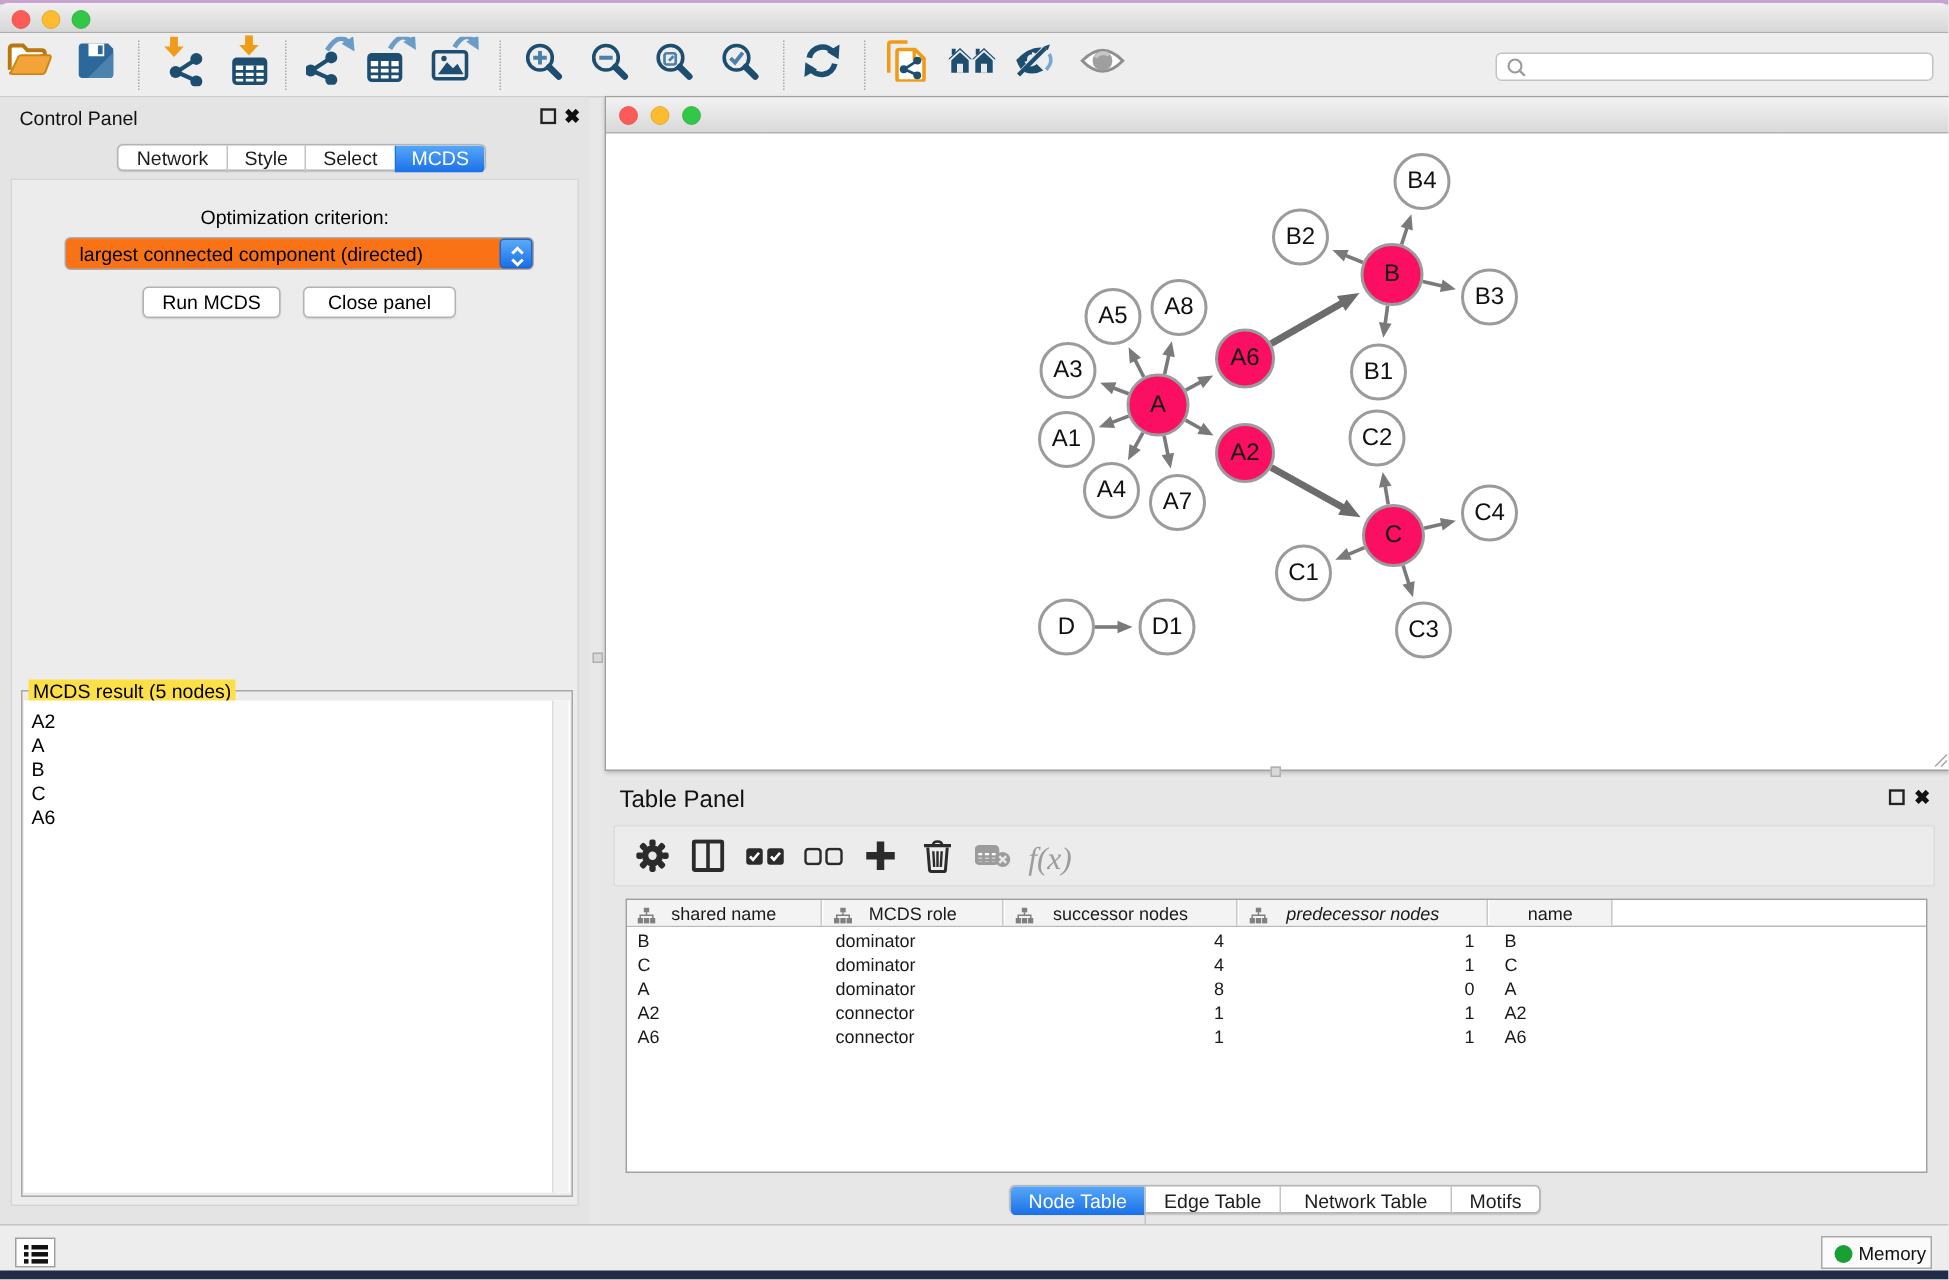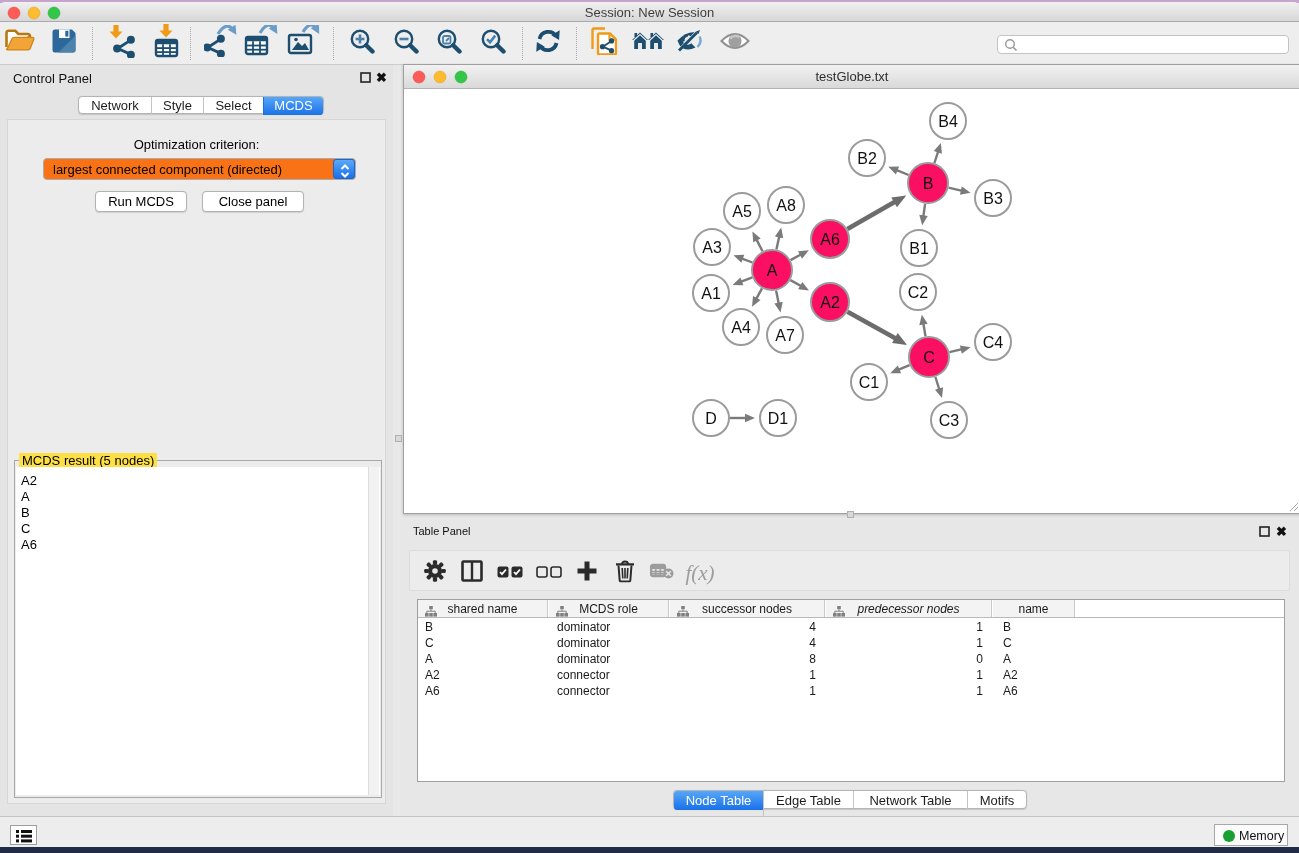--- a/index.html
+++ b/index.html
@@ -10,21 +10,20 @@
 <body>
 
 <div style="position:absolute;left:0;top:0;width:1299px;height:3px;background:#c7a3cf;"></div>
 
 <div style="position:absolute;left:0;top:2px;width:1299px;height:20px;background:linear-gradient(#f0f0f0,#d7d7d7);border-bottom:1px solid #ababab;border-radius:5px 5px 0 0;">
  <div style="position:absolute;left:7px;top:4px;"><svg width="60" height="14">
   <circle cx="7" cy="7" r="6" fill="#fc5b57" stroke="#dd4743" stroke-width="0.5"></circle>
   <circle cx="27" cy="7" r="6" fill="#fdbc2f" stroke="#de9f25" stroke-width="0.5"></circle>
   <circle cx="47" cy="7" r="6" fill="#33c748" stroke="#24a838" stroke-width="0.5"></circle>
  </svg></div>
- <div style="position:absolute;left:0;right:0;top:3px;text-align:center;font-size:13px;color:#3e3e3e;">Session: New Session</div>
 </div>
 
 <div style="position:absolute;left:0;top:22px;width:1299px;height:43px;background:#eeeeee;border-bottom:1px solid #cdcdcd;">
 <div style="position:absolute;left:20px;top:21px;transform:translate(-50%,-50%)"><svg width="31" height="28" viewBox="0 0 31 28">
 <path d="M2 20 V6 q0-2.2 2.2-2.2 h6.6 l3 3.2 h9.4 q2.2 0 2.2 2.2 v1.6 h-2.8" fill="#fff" stroke="#b6780f" stroke-width="2.6"></path>
 <path d="M2.2 23 L7.6 11.6 q0.6-1.3 2-1.3 h18.3 q2.1 0 1.3 2.1 l-3.4 8.9 q-0.6 1.6-2.3 1.6 h-20 q-1.7 0-1.3-1.3 z" fill="#f2a439" stroke="#cd8518" stroke-width="1.3"></path>
 </svg></div>
     <div style="position:absolute;left:64px;top:21px;transform:translate(-50%,-50%)"><svg width="27" height="27" viewBox="0 0 27 27">
 <path d="M2 4.5 q0-2.5 2.5-2.5 h17 l3.5 3.5 v17 q0 2.5-2.5 2.5 h-18 q-2.5 0-2.5-2.5 z" fill="#2c689a"></path>
 <path d="M25 8 L8 25 h14.5 q2.5 0 2.5-2.5 z" fill="#4c83ac"></path>
@@ -187,21 +186,20 @@
  <div style="position:absolute;left:21px;top:408px;font-size:13px;color:#000;line-height:16px;">A2<br>A<br>B<br>C<br>A6</div>
 </div>
 
 <div style="position:absolute;left:403px;top:64px;width:898px;height:450px;background:#fff;border:1px solid #9f9f9f;box-shadow:0 1px 3px rgba(0,0,0,0.2);">
  <div style="position:absolute;left:0;top:0;right:0;height:24px;background:linear-gradient(#f2f2f2,#d9d9d9);border-bottom:1px solid #b3b3b3;">
   <div style="position:absolute;left:8px;top:5px;"><svg width="62" height="14">
    <circle cx="7" cy="7" r="6" fill="#fc5b57" stroke="#dd4743" stroke-width="0.5"></circle>
    <circle cx="28" cy="7" r="6" fill="#fdbc2f" stroke="#de9f25" stroke-width="0.5"></circle>
    <circle cx="49" cy="7" r="6" fill="#33c748" stroke="#24a838" stroke-width="0.5"></circle>
   </svg></div>
-  <div style="position:absolute;left:0;right:0;top:4px;text-align:center;font-size:13px;color:#2e2e2e;">testGlobe.txt</div>
  </div>
  <svg style="position:absolute;left:1px;top:25px;" width="893" height="423" viewBox="0 0 893 423">
 <line x1="357.5" y1="161.3" x2="351.3" y2="149.1" stroke="#7a7a7a" stroke-width="2.4"></line>
       <polygon points="347.4,141.5 355.7,148.5 348.2,152.3" fill="#7a7a7a"></polygon>
 <line x1="371.4" y1="159.5" x2="374.4" y2="145.8" stroke="#7a7a7a" stroke-width="2.4"></line>
       <polygon points="376.2,137.5 378.2,148.2 369.9,146.4" fill="#7a7a7a"></polygon>
 <line x1="347.4" y1="172.5" x2="336.4" y2="168.3" stroke="#7a7a7a" stroke-width="2.4"></line>
       <polygon points="328.5,165.2 339.3,164.8 336.3,172.8" fill="#7a7a7a"></polygon>
 <line x1="347.4" y1="187.4" x2="335.5" y2="191.9" stroke="#7a7a7a" stroke-width="2.4"></line>
       <polygon points="327.5,194.9 335.4,187.4 338.4,195.3" fill="#7a7a7a"></polygon>
@@ -284,21 +282,21 @@
         <line x1="11" y1="3" x2="3" y2="11"></line>
         <line x1="11" y1="7" x2="7" y2="11"></line>
         <line x1="11" y1="11" x2="11" y2="11"></line>
       </g>
     </svg>
 </div>
 <div style="position:absolute;left:395px;top:435px;width:7px;height:7px;background:#d8d8d8;border:1px solid #b0b0b0;"></div>
 <div style="position:absolute;left:847px;top:511px;width:7px;height:7px;background:#d8d8d8;border:1px solid #b0b0b0;"></div>
 
 <div style="position:absolute;left:400px;top:520px;width:899px;height:296px;background:#e7e7e7;">
- <div style="position:absolute;left:13px;top:5px;font-size:11px;color:#111;">Table Panel</div>
+ <div style="position:absolute;left:13px;top:5px;font-size:16px;color:#111;">Table Panel</div>
  <div class="wbtn" style="left:859px;top:6px;"><svg width="11" height="11">
         <rect x="1" y="1" width="9" height="9" fill="none" stroke="#222" stroke-width="1.6"></rect>
       </svg></div>
  <div class="wbtn" style="left:876px;top:4px;font-weight:bold;font-size:13px;">✖</div>
  <div style="position:absolute;left:9px;top:30px;width:881px;height:41px;background:#ececec;border:1px solid #dcdcdc;border-radius:2px;"></div>
 </div>
 <div style="position:absolute;left:435px;top:573px;transform:translate(-50%,-50%)"><svg width="23" height="23" viewBox="0 0 23 23">
       <g fill="#2b2b2b">
 <circle cx="11.5" cy="11.5" r="7"></circle>
 <rect x="9.4" y="0.7" width="4.2" height="4.6" rx="1.4" transform="rotate(0 11.5 11.5)" fill="#2b2b2b"></rect>

